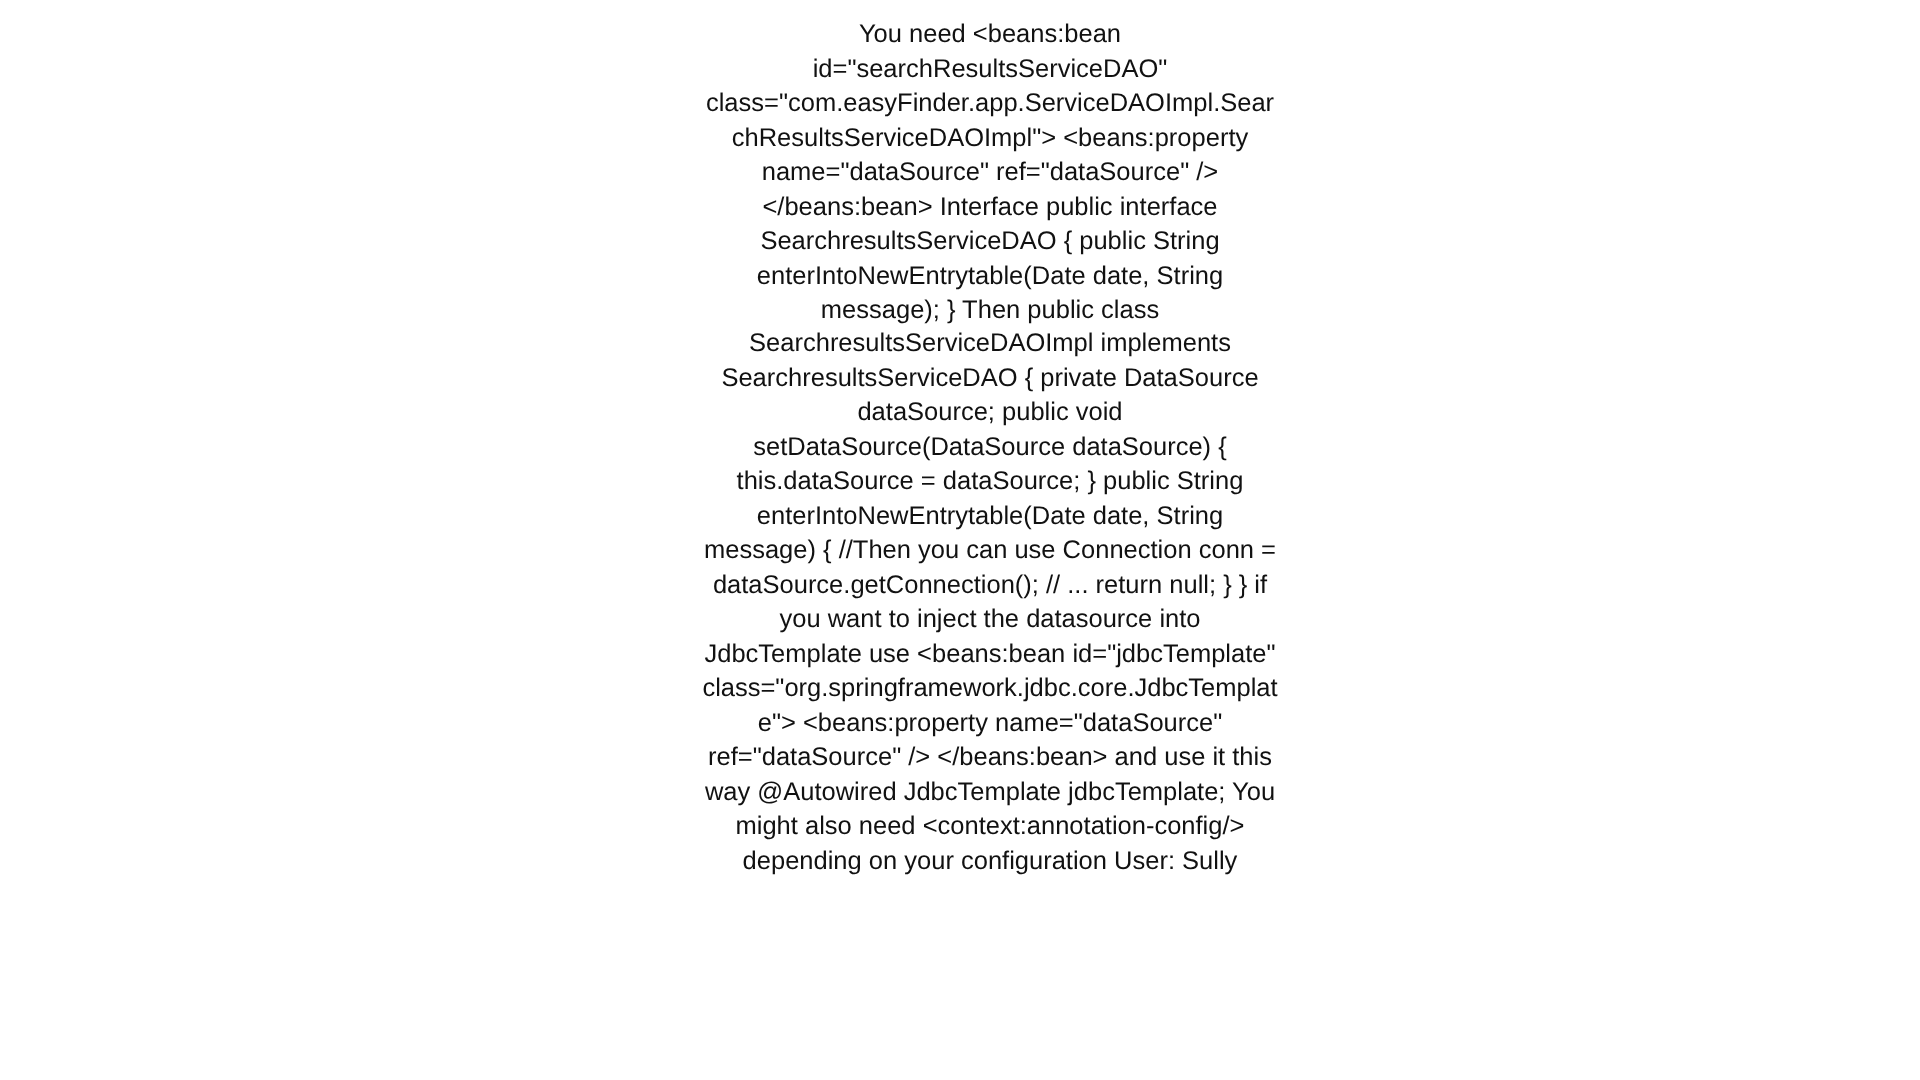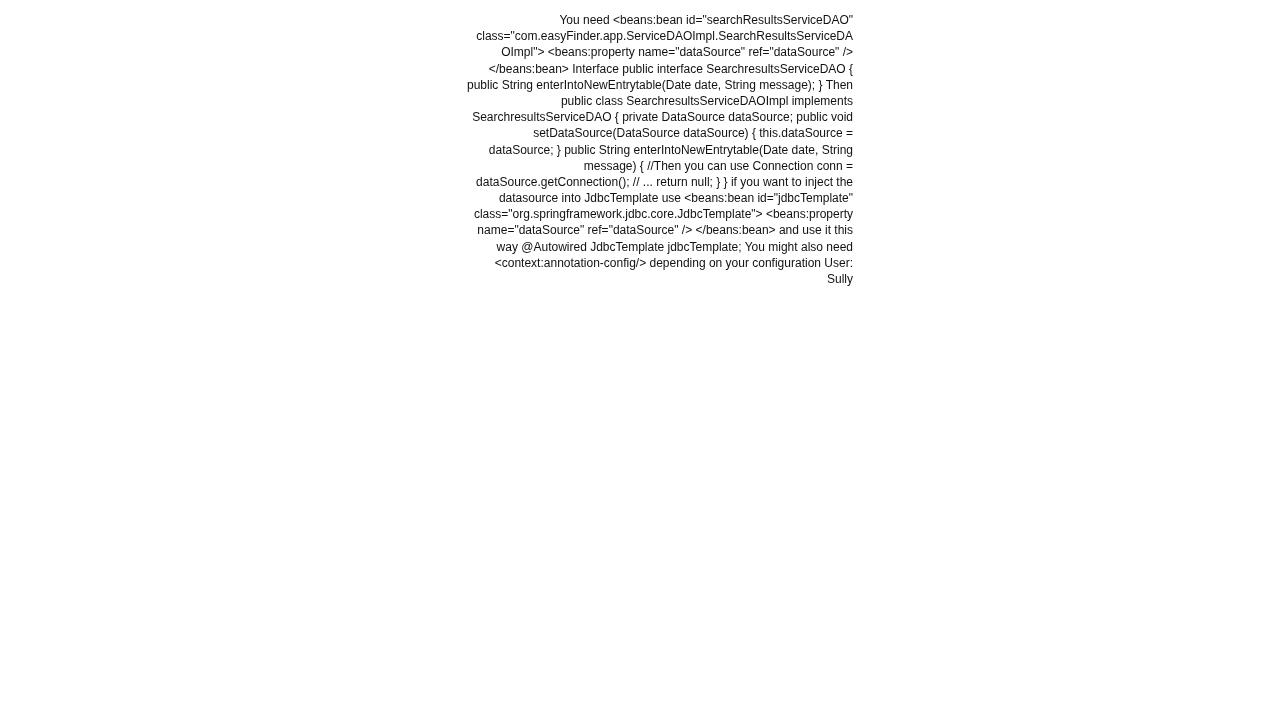--- a/index.html
+++ b/index.html
@@ -14,23 +14,23 @@
     width: 1280px;
     height: 720px;
     display: flex;
     justify-content: center;
     align-items: flex-start;
     padding-top: 12px;
     box-sizing: border-box;
   }
   .block {
     width: 386px;
-    text-align: right;
+    text-align: center;
     color: #111111;
-    font-size: 12px;
+    font-size: 17px;
     line-height: 1.35;
     word-wrap: break-word;
     overflow-wrap: break-word;
     margin-left: 40px;
   }
 </style>
 </head>
 <body>
 
 <div class="wrap">

